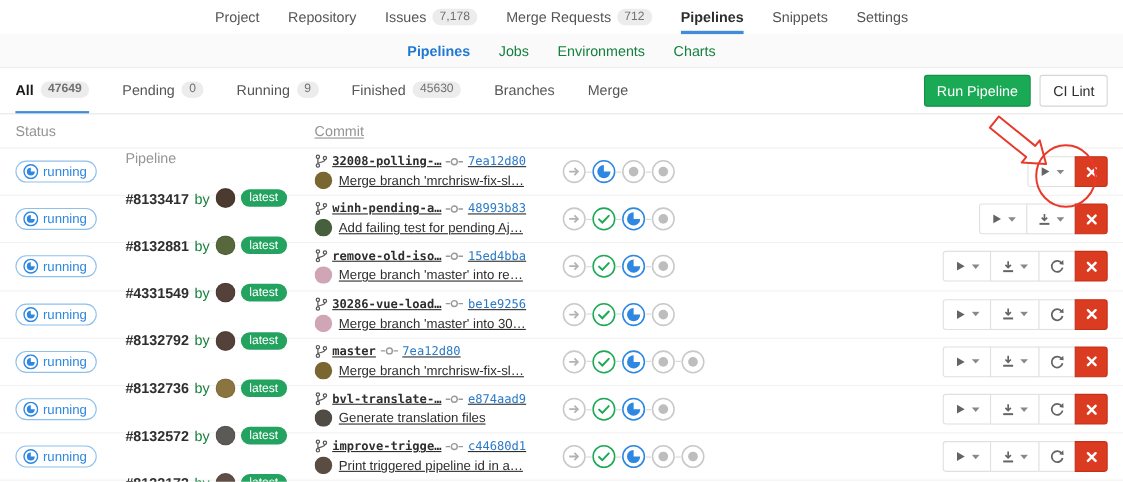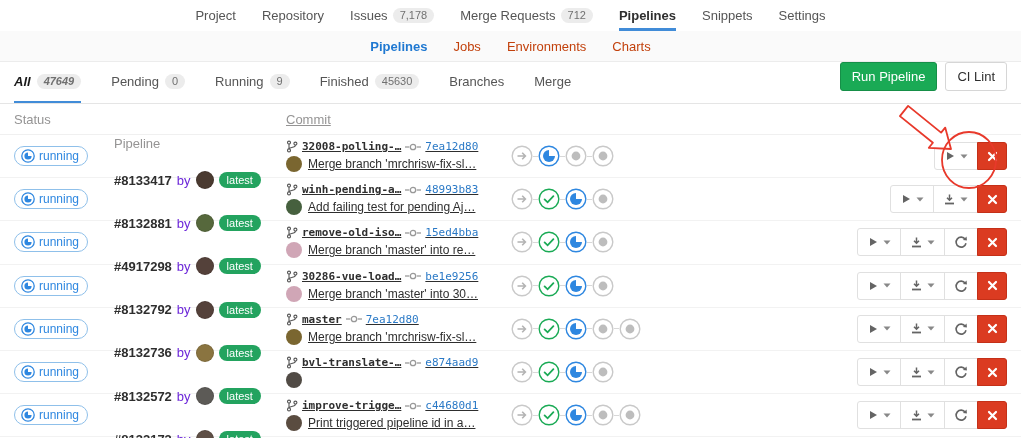--- a/index.html
+++ b/index.html
@@ -7,47 +7,47 @@
   body { font-family:"Liberation Sans", sans-serif; font-size:13px; color:#2e2e2e; background:#fff; position:relative; }
 
   
   .topnav { height:31px; display:flex; justify-content:center; align-items:stretch; gap:26px; background:#fff; }
   .topnav .nav-item { display:flex; align-items:center; gap:5px; color:#555; cursor:pointer; border-bottom:3px solid transparent; padding-top:3px; }
   .topnav .nav-item.active { color:#2e2e2e; font-weight:bold; border-bottom-color:#418cd8; }
   .pill { background:#ececec; color:#707070; border-radius:9px; padding:1px 7px; font-size:11px; line-height:13px; }
 
   
   .subnav { height:31px; display:flex; justify-content:center; align-items:center; gap:26px; background:#fafafa; border-bottom:1px solid #ececec; }
-  .subnav .nav-item { color:#c2410c; cursor:pointer; }
+  .subnav .nav-item { color:#15803d; cursor:pointer; }
   .subnav .nav-item.active { color:#1f78d1; font-weight:bold; }
 
   
   .toolbar { height:42px; display:flex; align-items:stretch; padding:0 14px; border-bottom:1px solid #e5e5e5; background:#fff; }
   .tabs { display:flex; gap:30px; }
   .tab { display:flex; align-items:center; gap:6px; color:#555; cursor:pointer; border-bottom:2px solid transparent; }
-  .tab.active { color:#1a1a1a; font-weight:bold; border-bottom-color:#418cd8;font-style:italic; }
-  .toolbar-buttons { margin-left:auto; display:flex; align-items:flex-start; gap:8px;padding-left:42px; }
+  .tab.active { color:#1a1a1a; font-weight:bold; border-bottom-color:#418cd8; }
+  .toolbar-buttons { margin-left:auto; display:flex; align-items:center; gap:8px;padding-left:42px; }
   .btn { border-radius:3px; padding:6px 11px; font-size:13px; cursor:pointer; border:1px solid transparent; }
   .btn-green { background:#1aaa55; color:#fff; border-color:#168f48; }
   .btn-default { background:#fff; color:#2e2e2e; border-color:#d6d6d6; }
 
   
   .thead { display:flex; align-items:center; height:31px; padding:0 14px; color:#959494; border-bottom:1px solid #f0f0f0; }
   .col-status { width:100px; flex:none; }
   .col-pipeline { width:172px; flex:none;margin-top:48px; }
   .col-commit { width:225px; flex:none; min-width:0;text-decoration:underline; }
   .col-stages { flex:1; min-width:0; }
   .col-actions { flex:none; margin-left:auto; display:flex; align-items:center; }
   .row { display:flex; align-items:center; height:43.2px; padding:0 14px; border-bottom:1px solid #f2f2f2; }
 
   .ci-badge { display:inline-flex; align-items:center; gap:4px; border:1px solid #8fc0ea; color:#2e87e0; border-radius:11px; padding:2px 8px 2px 6px; font-size:12px; cursor:pointer; background:#fff; }
 
   .pipeline-cell { display:flex; align-items:center; gap:5px; }
   .pipeline-id { font-weight:bold; color:#2e2e2e; cursor:pointer; }
-  .by { color:#6d28d9; }
+  .by { color:#15803d; }
   .avatar { width:18px; height:18px; border-radius:50%; flex:none; cursor:pointer; border:1px solid rgba(0,0,0,.1); }
   .latest-badge { background:#23a35f; color:#fff; border-radius:9px; padding:2px 8px; font-size:11px; line-height:12px; }
 
   .commit-line { display:flex; align-items:center; gap:4px; white-space:nowrap; overflow:hidden; }
   .branch-name { font-family:"DejaVu Sans Mono", monospace; font-weight:bold; font-size:11px; color:#2e2e2e; cursor:pointer; }
   .sha-link { font-family:"DejaVu Sans Mono", monospace; font-size:11px; color:#2a79c6; cursor:pointer; text-decoration:none; }
   .commit-msg-line { display:flex; align-items:center; gap:6px; margin-top:3px; white-space:nowrap; overflow:hidden; }
   .commit-avatar { width:16px; height:16px; border-radius:50%; flex:none; cursor:pointer; }
   .commit-msg { color:#2e2e2e; font-size:12px; cursor:pointer; }
 
@@ -358,21 +358,21 @@
             <svg width="14" height="14" viewBox="0 0 14 14">
               <circle cx="7" cy="7" r="6.2" fill="none" stroke="#2e87e0" stroke-width="1.3"></circle>
               <circle cx="7" cy="7" r="3.6" fill="#2e87e0"></circle>
               <path d="M7 7 L7 2.8 A4.2 4.2 0 0 1 11.2 7 Z" fill="#fff"></path>
             </svg>
           </span>
         <span>running</span>
       </span>
     </div>
     <div class="col-pipeline pipeline-cell">
-      <span class="pipeline-id">#4917298</span>
+      <span class="pipeline-id">#4331549</span>
       <span class="by">by</span>
       <span class="avatar js-avatar" style="background: rgb(84, 65, 58);"></span>
       <span class="latest-badge">latest</span>
     </div>
     <div class="col-commit">
       <div class="commit-line">
         <span style="display:inline-flex" class="js-branch-icon">
             <svg width="12" height="13" viewBox="0 0 12 13">
               <circle cx="3" cy="2.6" r="1.5" fill="none" stroke="#555" stroke-width="1.1"></circle>
               <circle cx="3" cy="10.4" r="1.5" fill="none" stroke="#555" stroke-width="1.1"></circle>
@@ -758,20 +758,21 @@
             <svg width="16" height="10" viewBox="0 0 16 10">
               <line x1="0" y1="5" x2="4.2" y2="5" stroke="#999" stroke-width="1.3"></line>
               <circle cx="8" cy="5" r="2.7" fill="none" stroke="#999" stroke-width="1.3"></circle>
               <line x1="11.8" y1="5" x2="16" y2="5" stroke="#999" stroke-width="1.3"></line>
             </svg>
           </span>
         <span class="sha-link">e874aad9</span>
       </div>
       <div class="commit-msg-line">
         <span class="commit-avatar js-commit-avatar" style="background: rgb(81, 75, 69);"></span>
+        <span class="commit-msg">Generate translation files</span>
       </div>
     </div>
     <div class="col-stages">
         <div class="stages-wrap js-stages">
           <span style="display:inline-flex">
             <svg class="stage-icon" width="22" height="22" viewBox="0 0 22 22">
               <circle cx="11" cy="11" r="9.8" fill="#fff" stroke="#c9c9c9" stroke-width="1.4"></circle>
               <path d="M6.5 11 H14.2 M11.2 7.8 L14.4 11 L11.2 14.2" fill="none" stroke="#b3b3b3" stroke-width="1.6"></path>
             </svg>
           </span>

